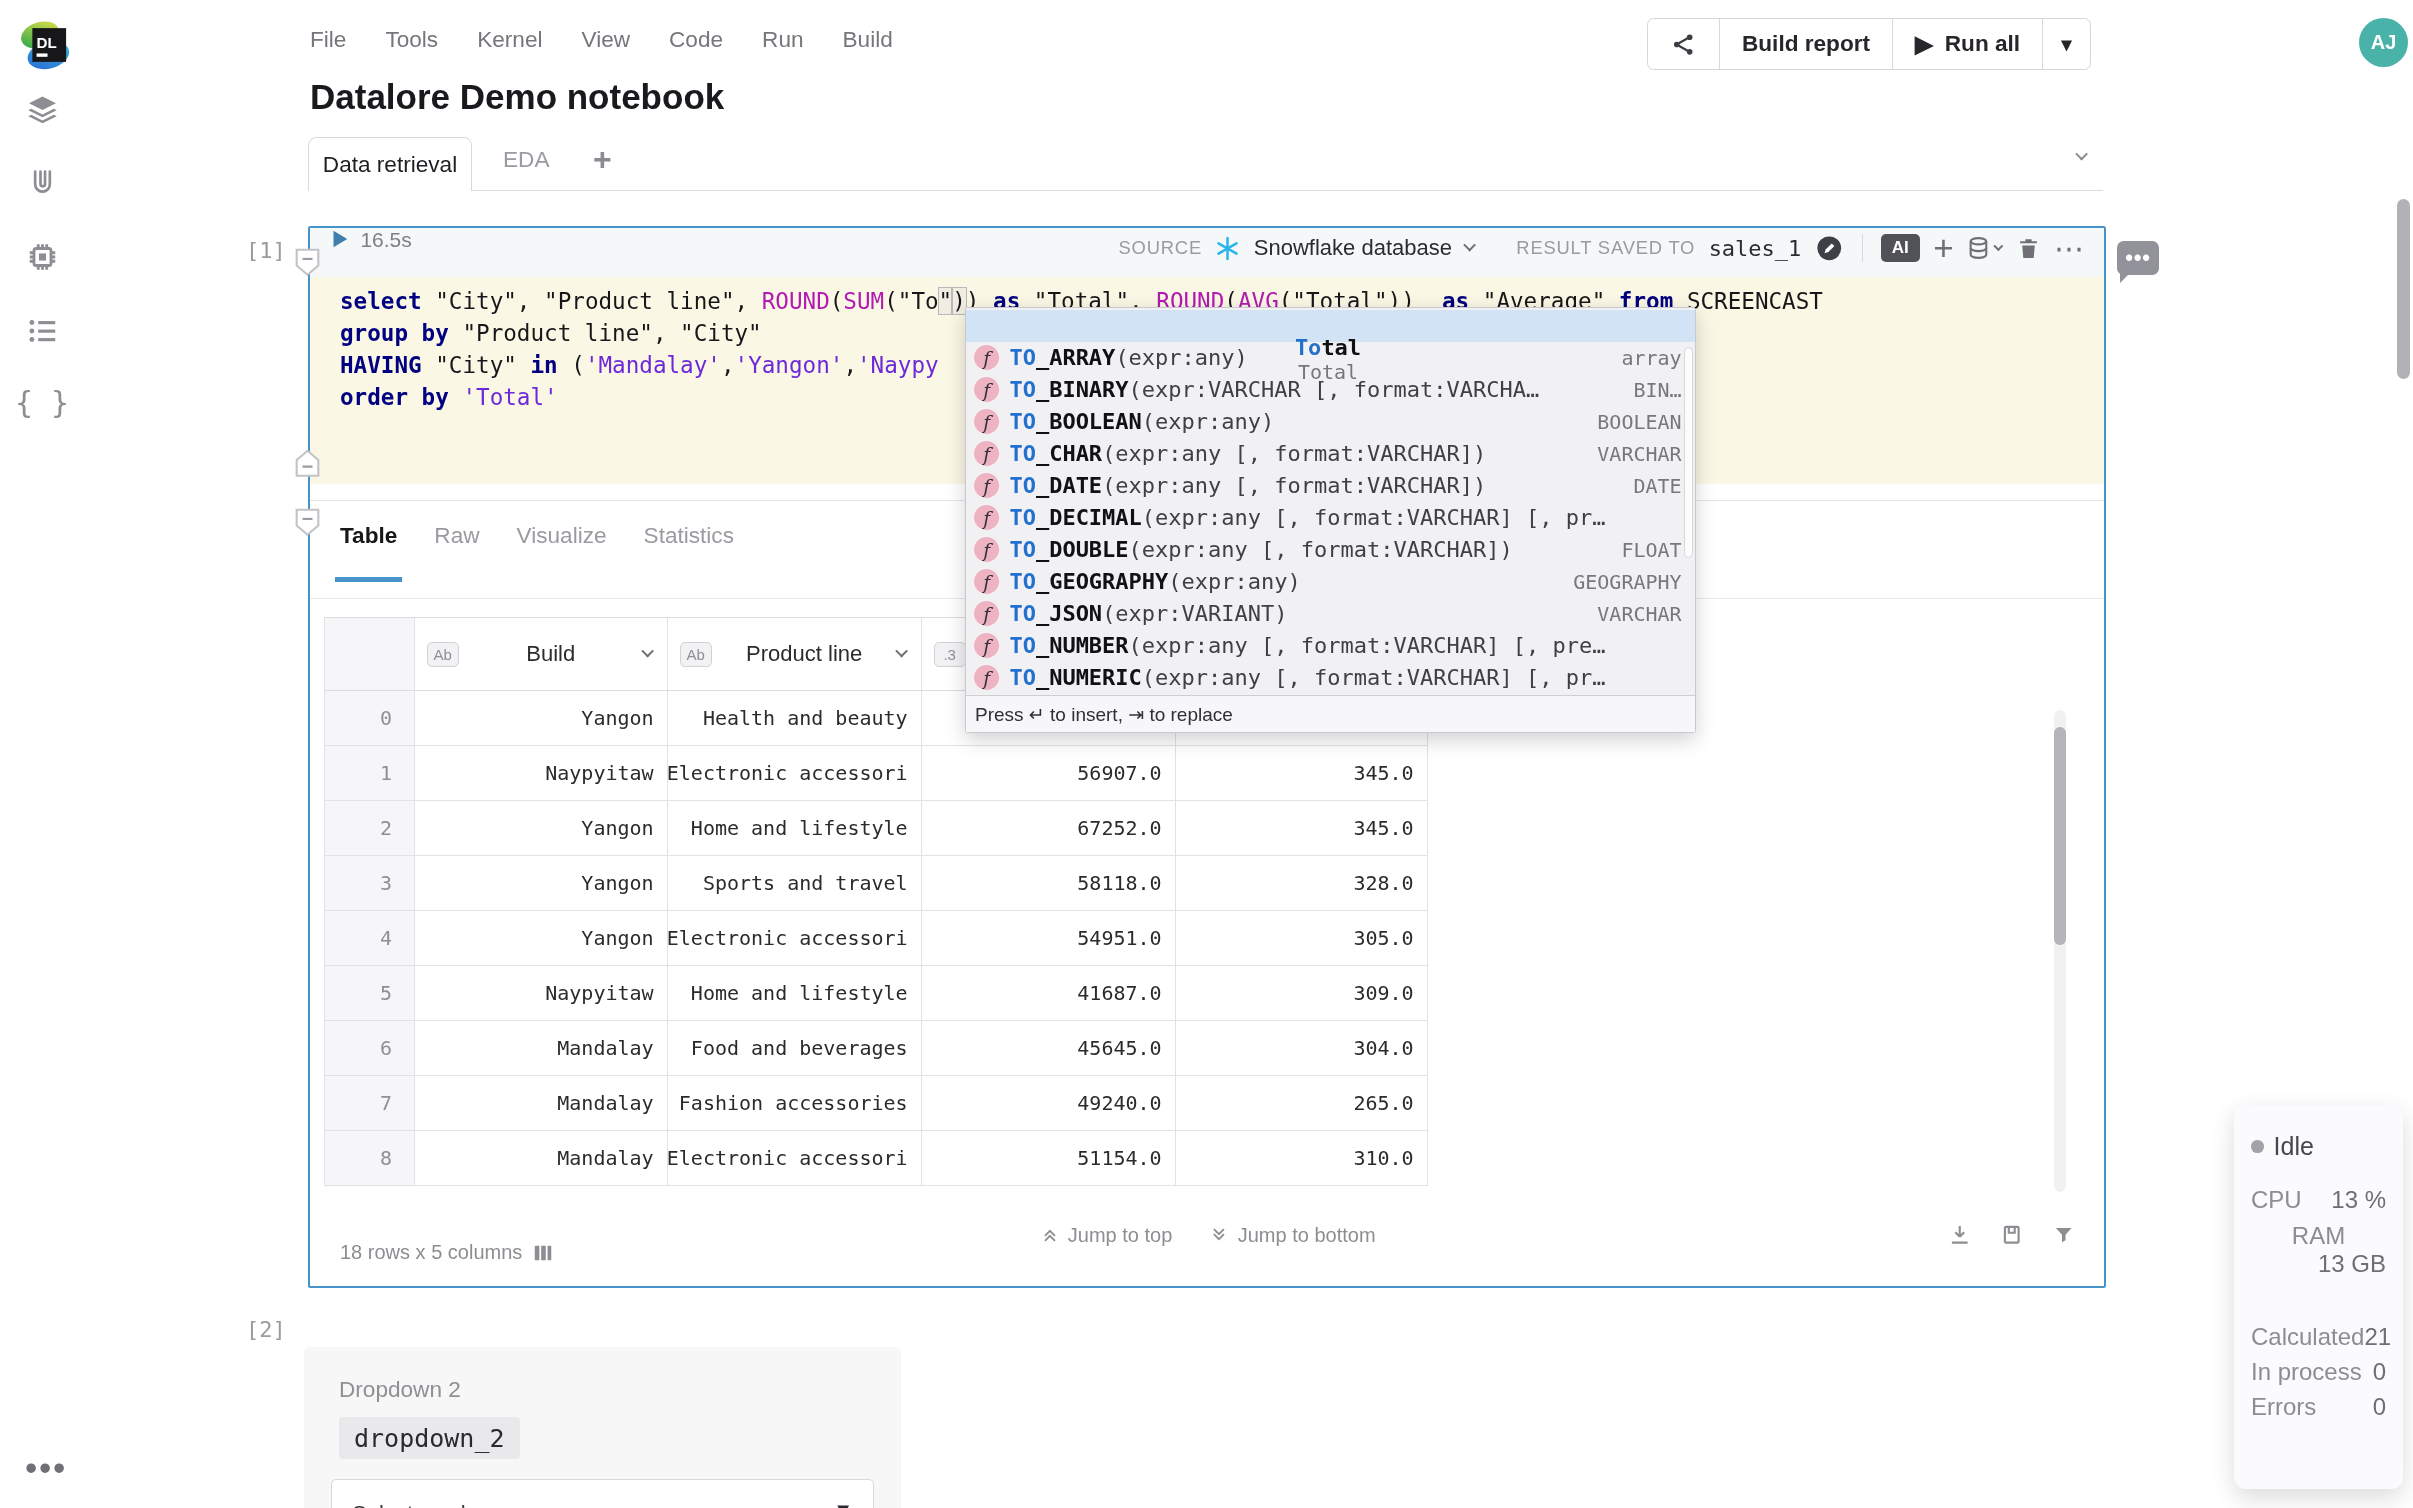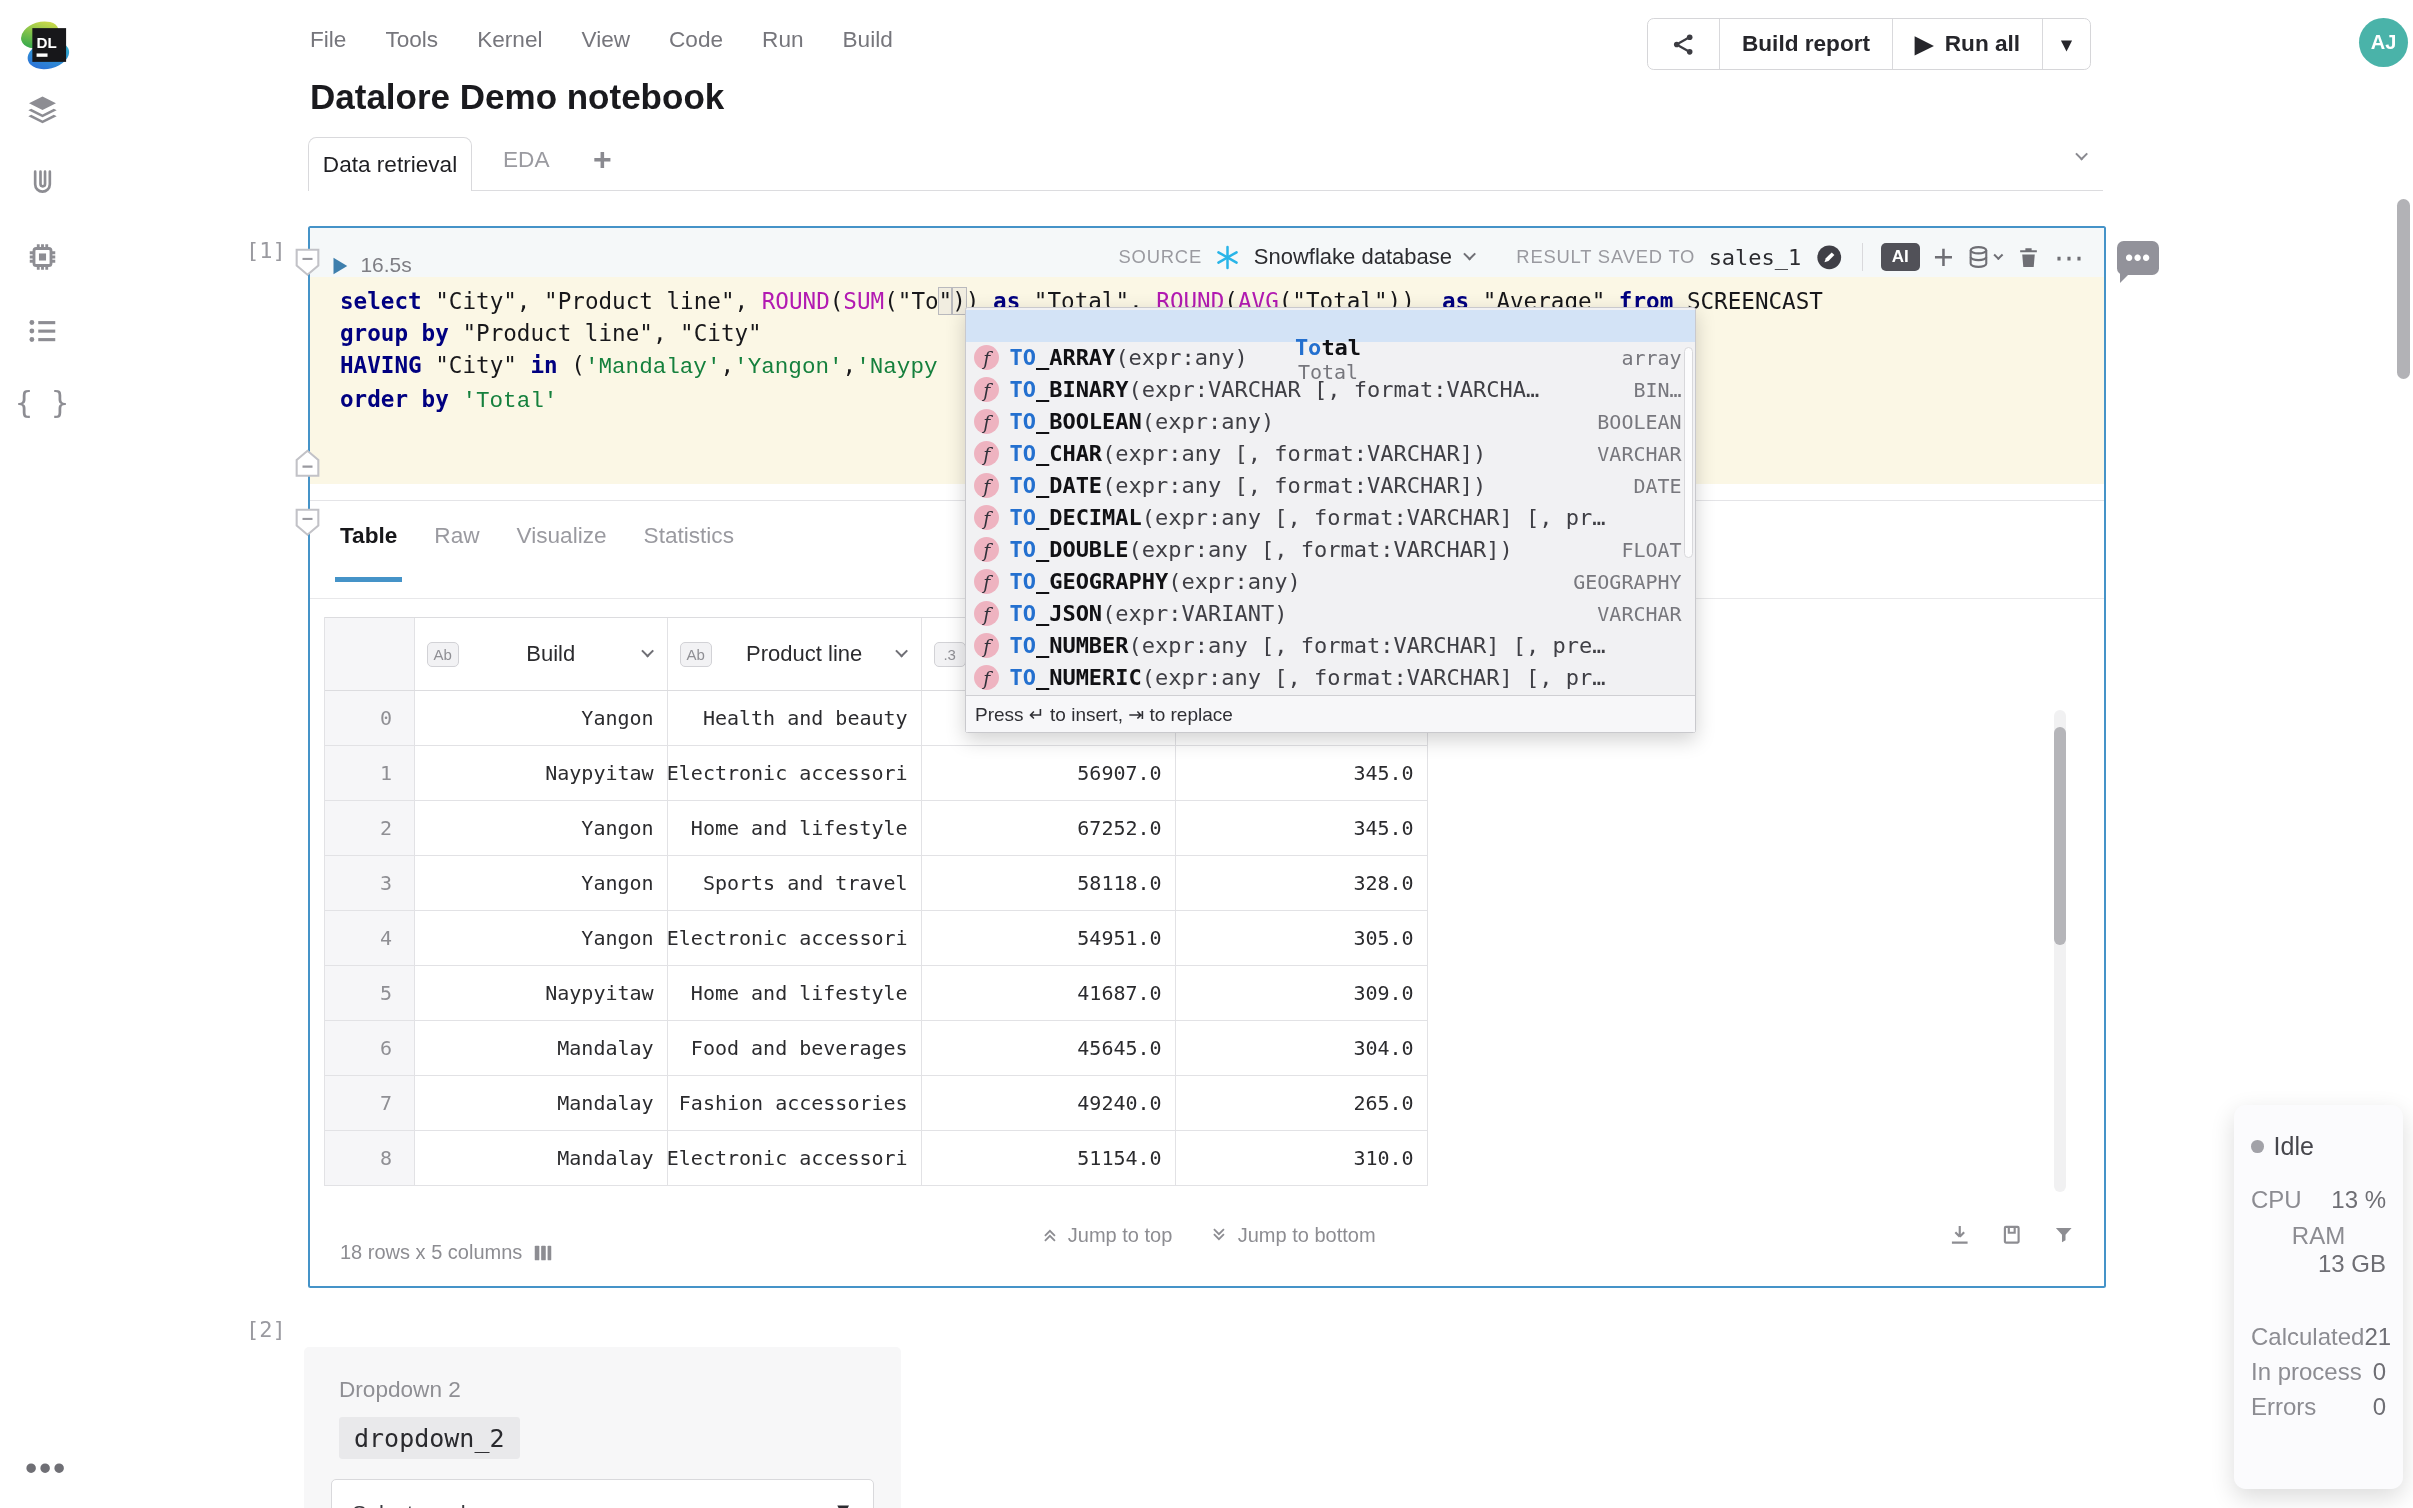--- a/index.html
+++ b/index.html
@@ -41,36 +41,36 @@
           border-bottom:2.1px solid currentColor; transform:rotate(45deg) translate(-1.7px,-1.7px); }
 
   
   #cell1 { position:absolute; left:308px; top:226px; width:1798px; height:1062px;
            border:2.5px solid #4593c8; border-radius:2.5px; background:#fff; }
   #cell1-label { position:absolute; left:246px; top:238px; font-size:22px; color:#9a9aa0; }
   #cell2-label { position:absolute; left:246px; top:1317px; font-size:22px; color:#9a9aa0; }
   .gutter-handle { position:absolute; left:295px; width:25px; height:28.5px; z-index:6; }
 
   #runbar { position:absolute; left:0; top:0; width:100%; height:49px; background:#f5f8f9;
-            display:flex; align-items:flex-end; padding:0 18.4px; }
+            display:flex; align-items:flex-start; padding:0 18.4px; }
   #runtime { font-size:21px; color:#7e7e84; margin-left:10px; }
   #runbar-right { margin-left:auto; display:flex; align-items:center; gap:13.4px; }
   .small-caps { font-size:18.4px; letter-spacing:0.8px; color:#9a9aa0; }
   .hdr-val { font-size:22px; color:#2c2c30; }
   #ai-badge { width:39px; height:28.5px; background:#515158; border-radius:5px; color:#fff; font-size:17px;
               font-weight:700; display:flex; align-items:center; justify-content:center; }
   .hdr-icon { color:#6f6f75; display:flex; align-items:center; }
   .hdr-sep { width:0.8px; height:28.5px; background:#d9d9dc; margin:0 5px; }
 
   #code { position:absolute; left:0; top:49px; width:100%; height:207px; background:#fbf7e5; padding:8.4px 0 0 30px; }
   .code-line { font-family:"DejaVu Sans Mono", monospace; font-size:22.6px; line-height:32px; white-space:pre; color:#17171a; }
   .tok.kw { color:#000080; font-weight:700; }
   .tok.fn { color:#b21ab2; }
   .tok.id { color:#17171a; }
-  .tok.str { color:#15803d;font-family:Liberation Mono, monospace; }
+  .tok.str { color:#6d28d9; }
   .tok.pl { color:#17171a; }
   .tok.hl { outline:1.7px solid #b9b9bd; background:#f1ede0; }
 
   #code-divider { position:absolute; left:0; top:272px; width:100%; height:0.8px; background:#e4e4e7; }
 
   #out-tabs { position:absolute; left:30px; top:295px; display:flex; gap:37px; font-size:22.6px; }
   .out-tab { color:#9a9aa0; padding-bottom:15px; position:relative; }
   .out-tab.active { color:#17171a; font-weight:700; }
   .out-tab.active::after { content:""; position:absolute; left:-5px; right:-5px; bottom:-18.4px; height:5.9px; background:#4593c8; }
   #out-tabline { position:absolute; left:0; top:370px; width:100%; height:0.8px; background:#e8e8ea; }

